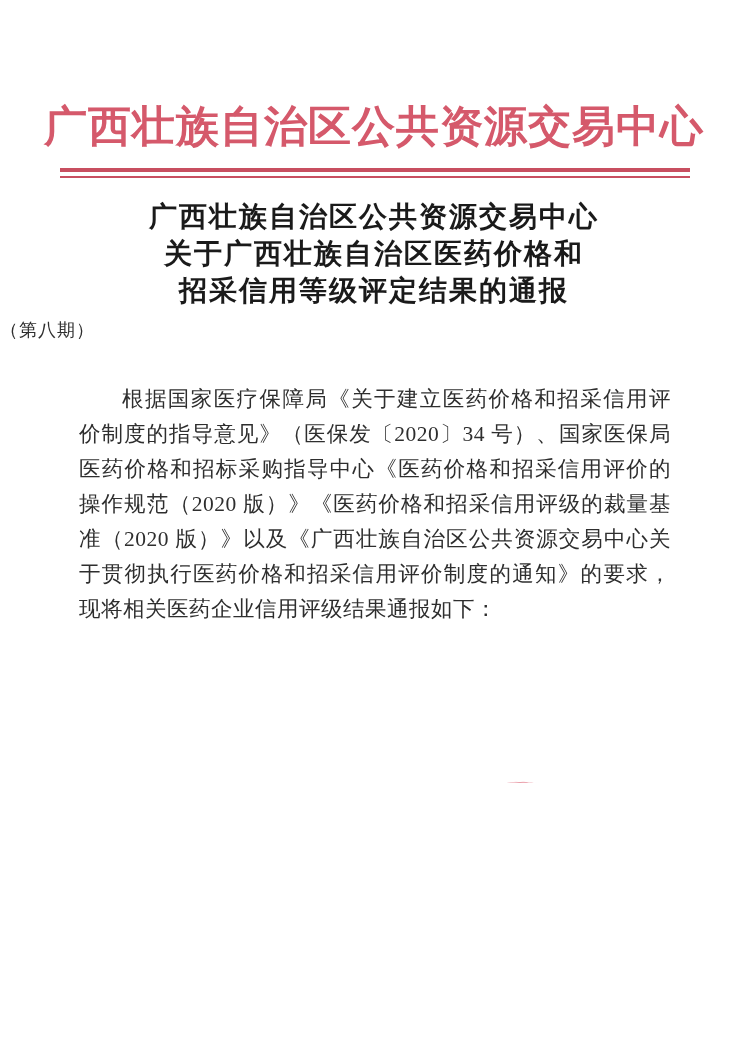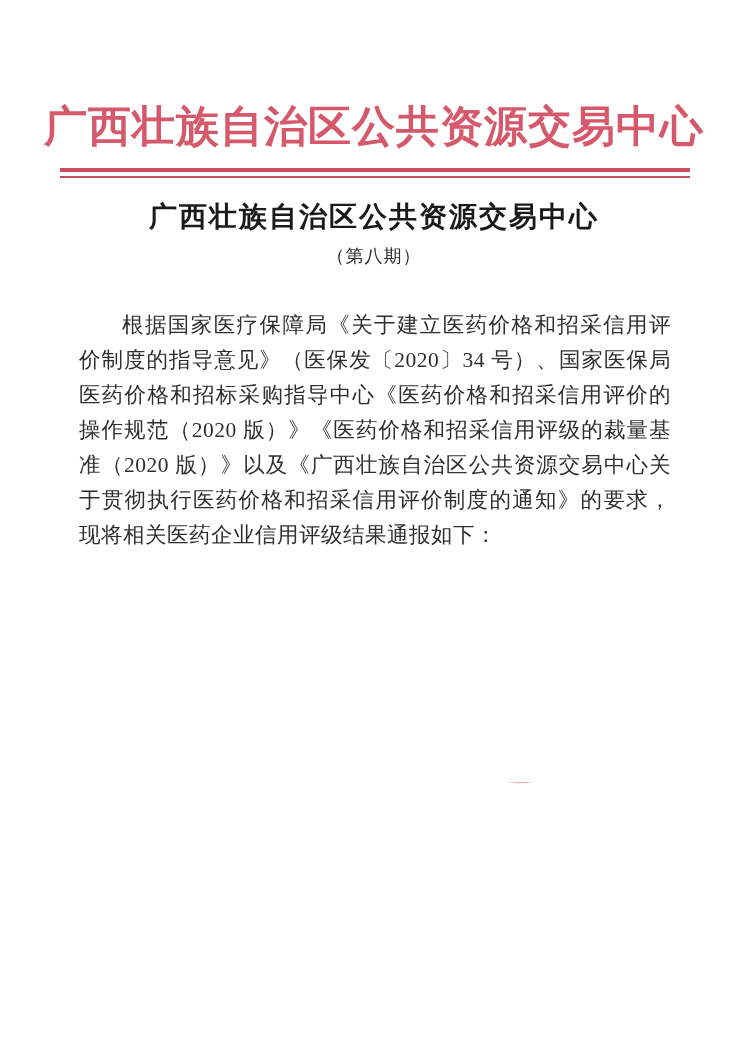--- a/index.html
+++ b/index.html
@@ -45,21 +45,20 @@
     margin: 20px 0 0 0;
     text-align: center;
     font-size: 28px;
     font-weight: bold;
     line-height: 37px;
     letter-spacing: 2px;
     color: #1a1a1a;
   }
   .issue {
     margin-top: 9px;
-    text-align: center;
     font-size: 18px;
     letter-spacing: 1px;
     color: #2e2e2e;
   }
   
   .body-text {
     margin: 40px 60px 0 62px;
   }
   .para {
     margin: 17px;
@@ -111,20 +110,22 @@
 
 <div class="page">
 
   <div class="letterhead">广西壮族自治区公共资源交易中心</div>
 
   <div class="rule rule-thick"></div>
   <div class="rule rule-thin"></div>
 
   <h1 class="doc-title">
     <div>广西壮族自治区公共资源交易中心</div>
+    <div>关于广西壮族自治区医药价格和</div>
+    <div>招采信用等级评定结果的通报</div>
   </h1>
 
   <div class="issue">（第八期）</div>
 
   <div class="body-text">
     <p class="para">根据国家医疗保障局《关于建立医药价格和招采信用评价制度的指导意见》（医保发〔2020〕34 号）、国家医保局医药价格和招标采购指导中心《医药价格和招采信用评价的操作规范（2020 版）》《医药价格和招采信用评级的裁量基准（2020 版）》以及《广西壮族自治区公共资源交易中心关于贯彻执行医药价格和招采信用评价制度的通知》的要求，现将相关医药企业信用评级结果通报如下：</p>
   </div>
 
   <div class="sig-block">
     <div class="sig-org">广西壮族自治区公共资源交易中心</div>

